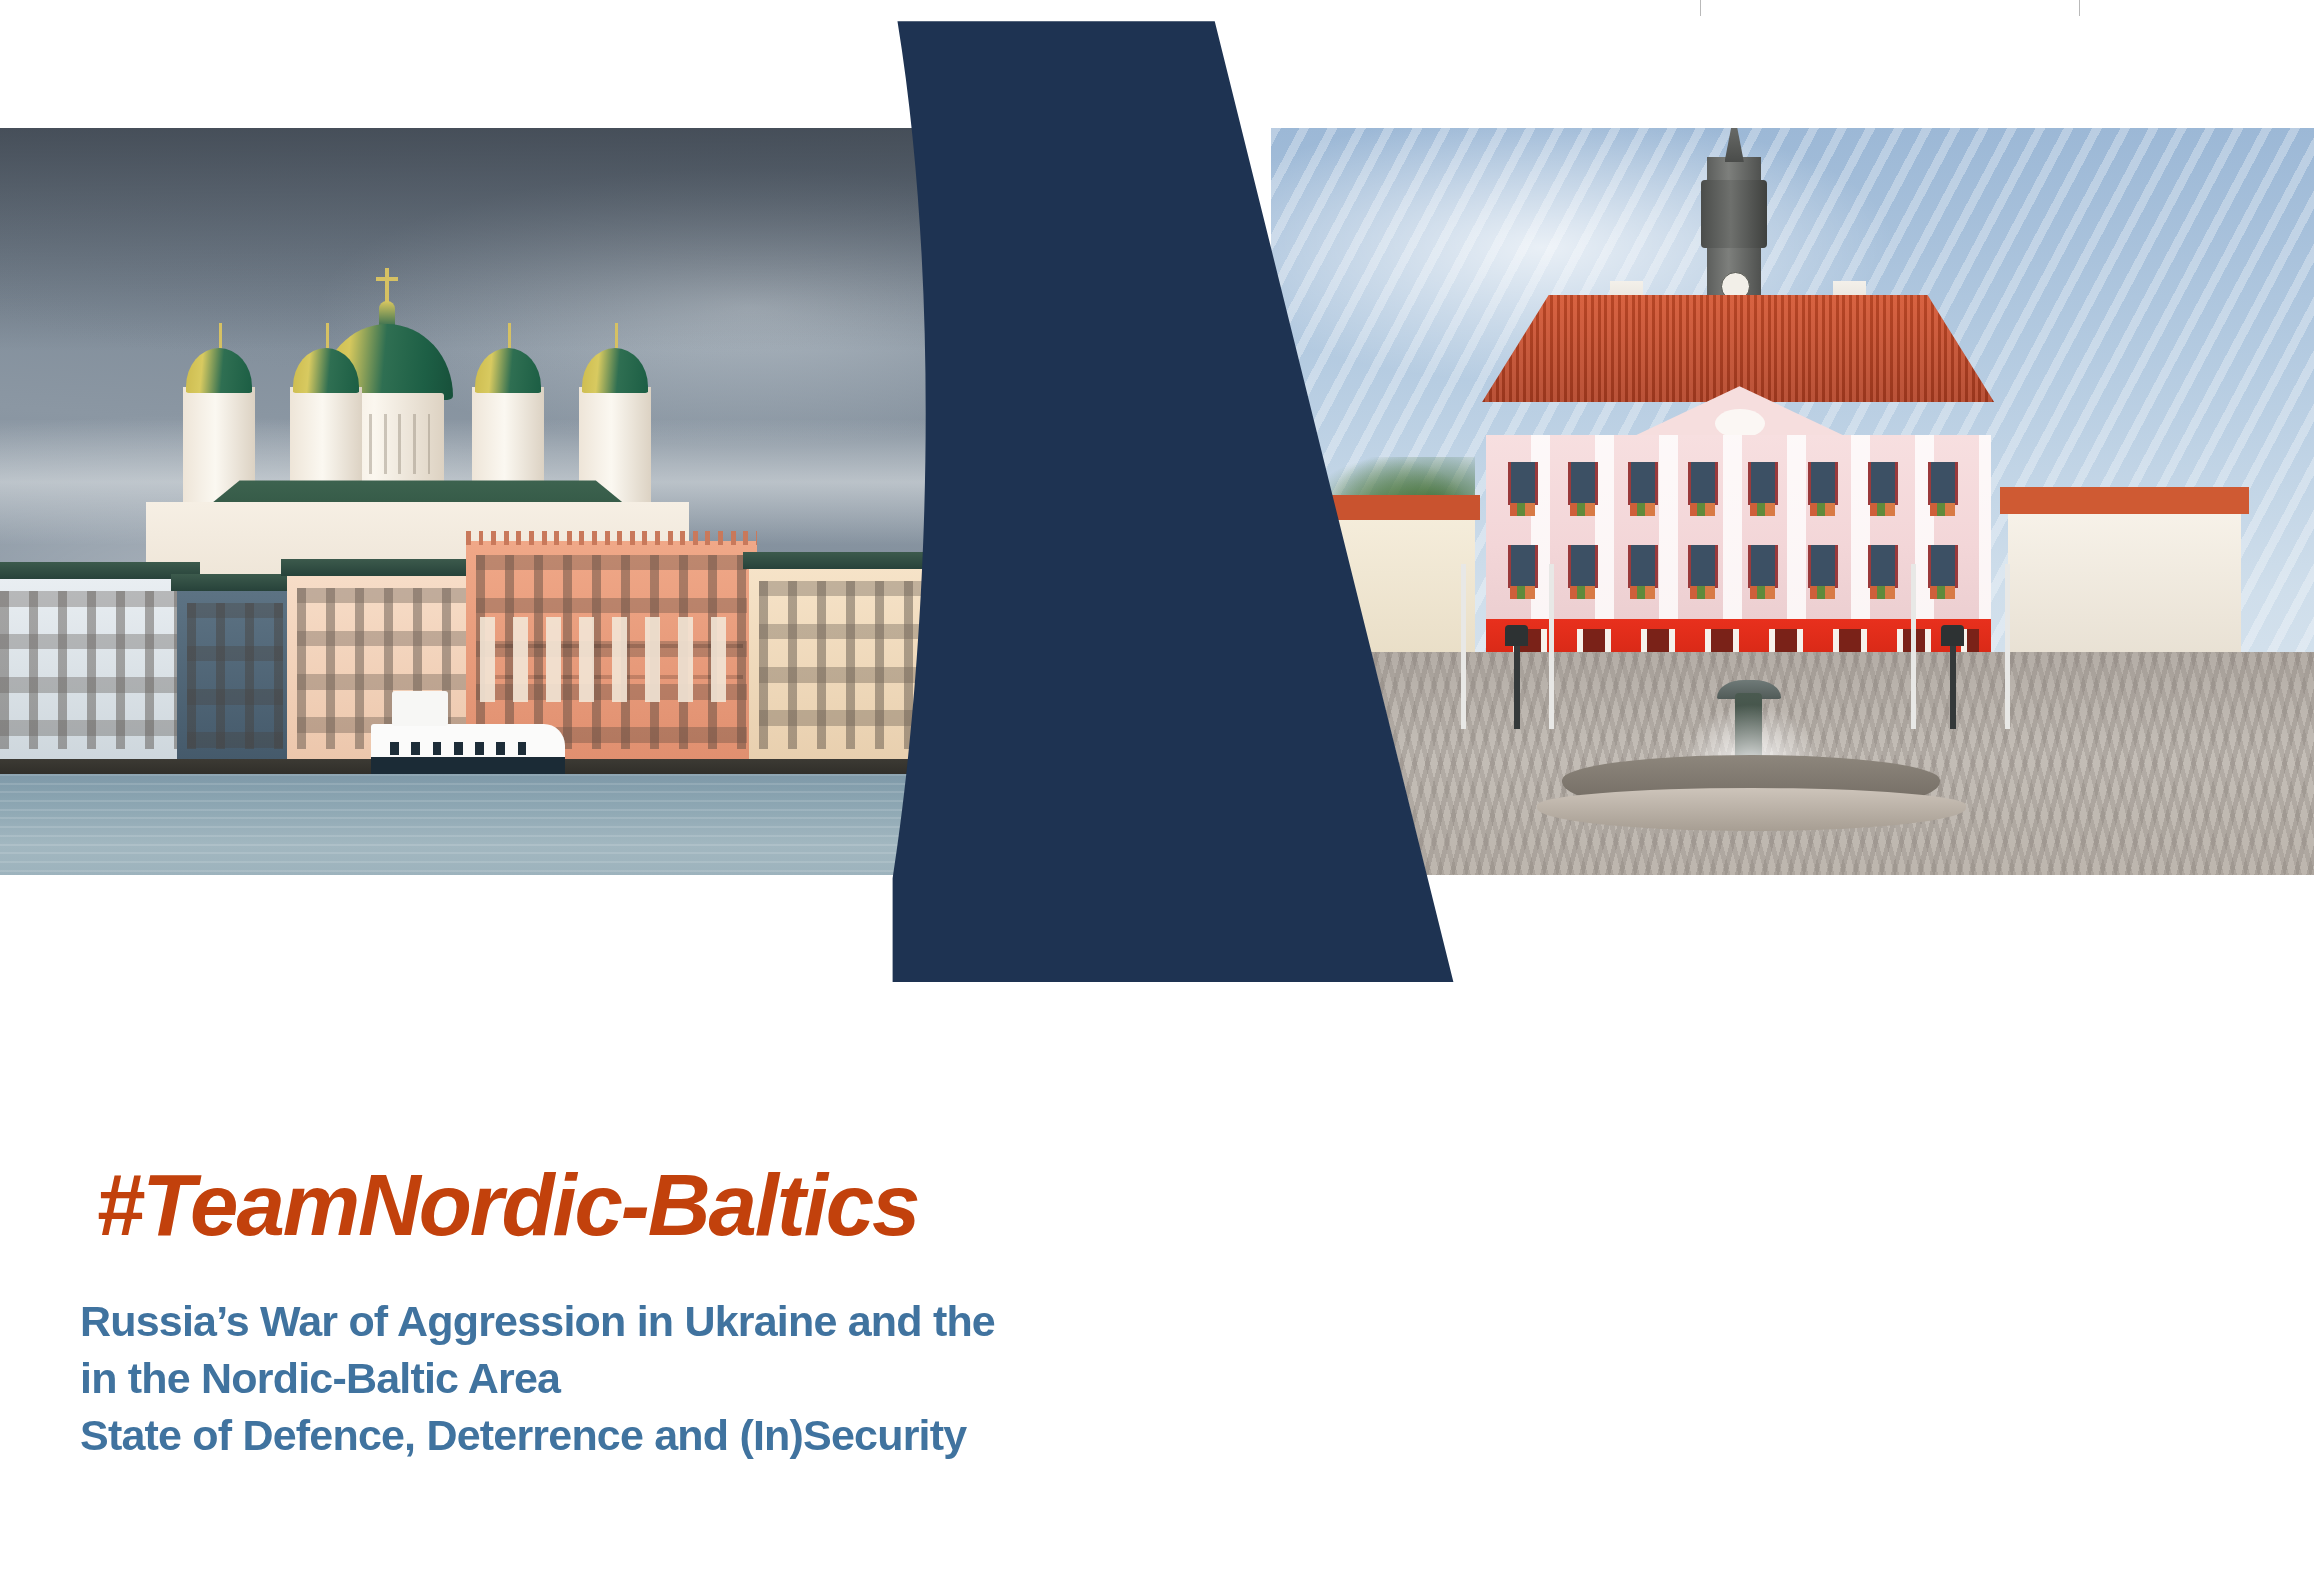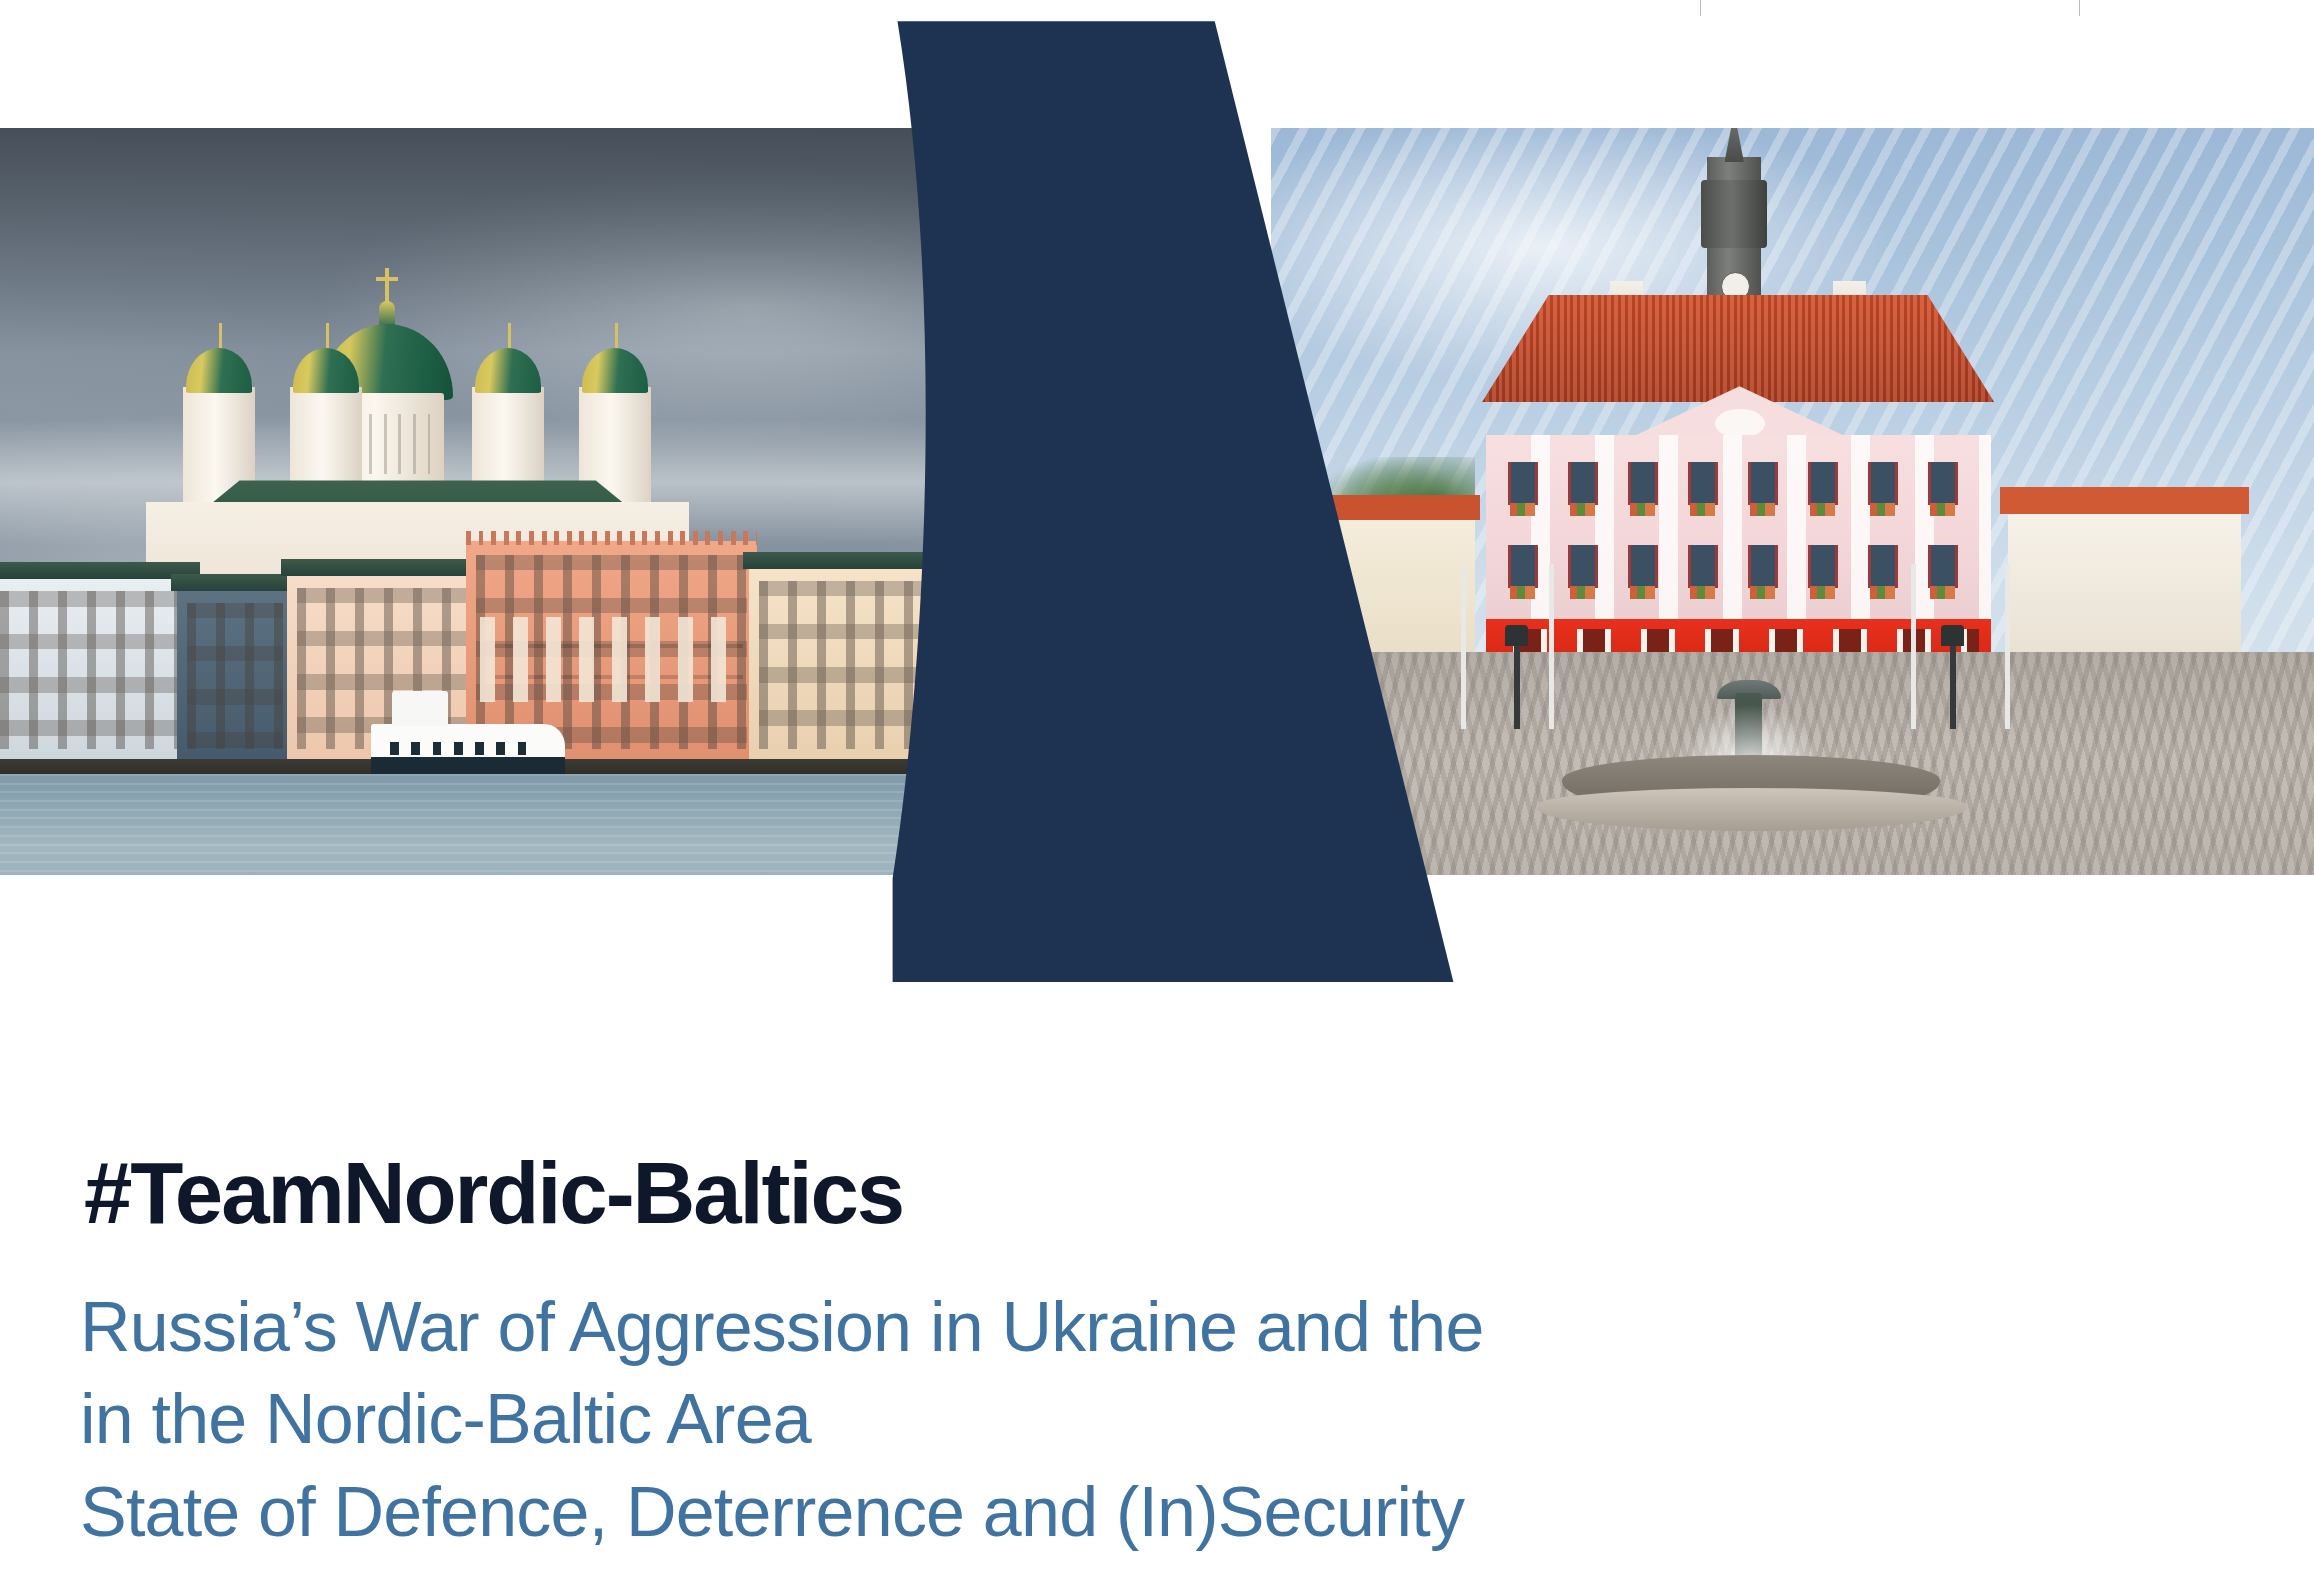--- a/index.html
+++ b/index.html
@@ -352,34 +352,35 @@
   }
 
   
   .text-block {
     position: absolute;
     left: 80px;
     top: 1145px;
     width: 1650px;
   }
   .headline {
-    margin: 4px;
+    margin: 16px;
     font-family: "Liberation Sans", sans-serif;
     font-size: 87px;
     font-weight: bold;
     letter-spacing: -2.1px;
     line-height: 1.0;
-    color: #0f172a;
+    color: #c2410c;
     white-space: nowrap;
+    font-style: italic;
   }
   .subhead {
     margin: 45px 0 16px 0;
     font-family: "Liberation Sans", sans-serif;
-    font-size: 70px;
-    font-weight: normal;
+    font-size: 43px;
+    font-weight: bold;
     letter-spacing: -0.8px;
     line-height: 1.32;
     color: #40739f;
     max-width: 1456px;
   }
   .subhead span { display: block; white-space: nowrap; }
 </style>
 </head>
 <body>
 

